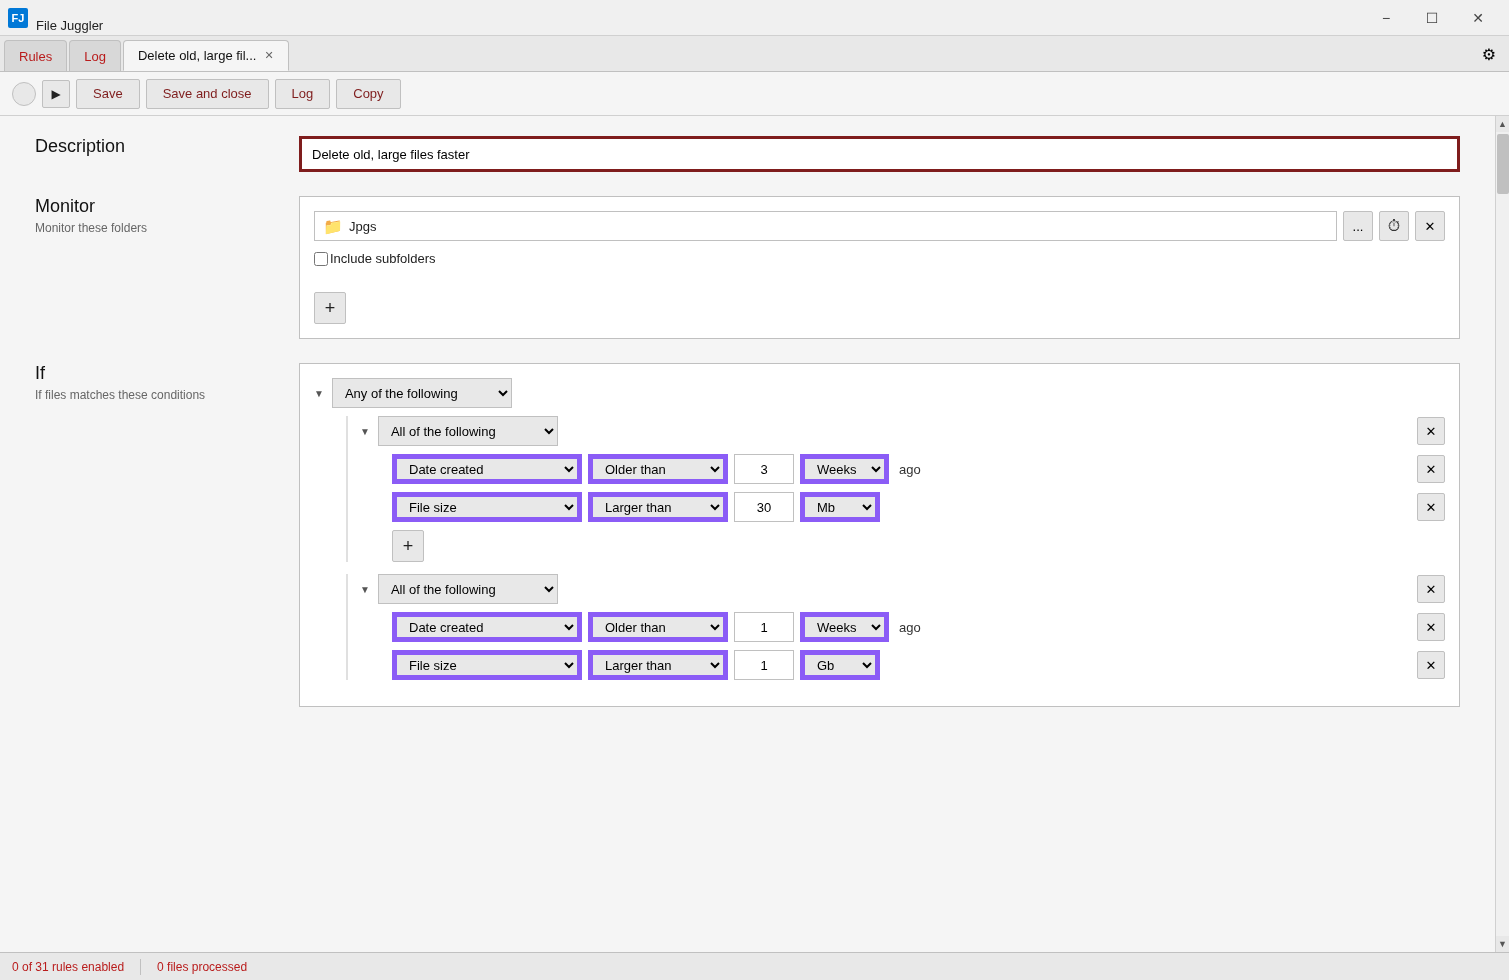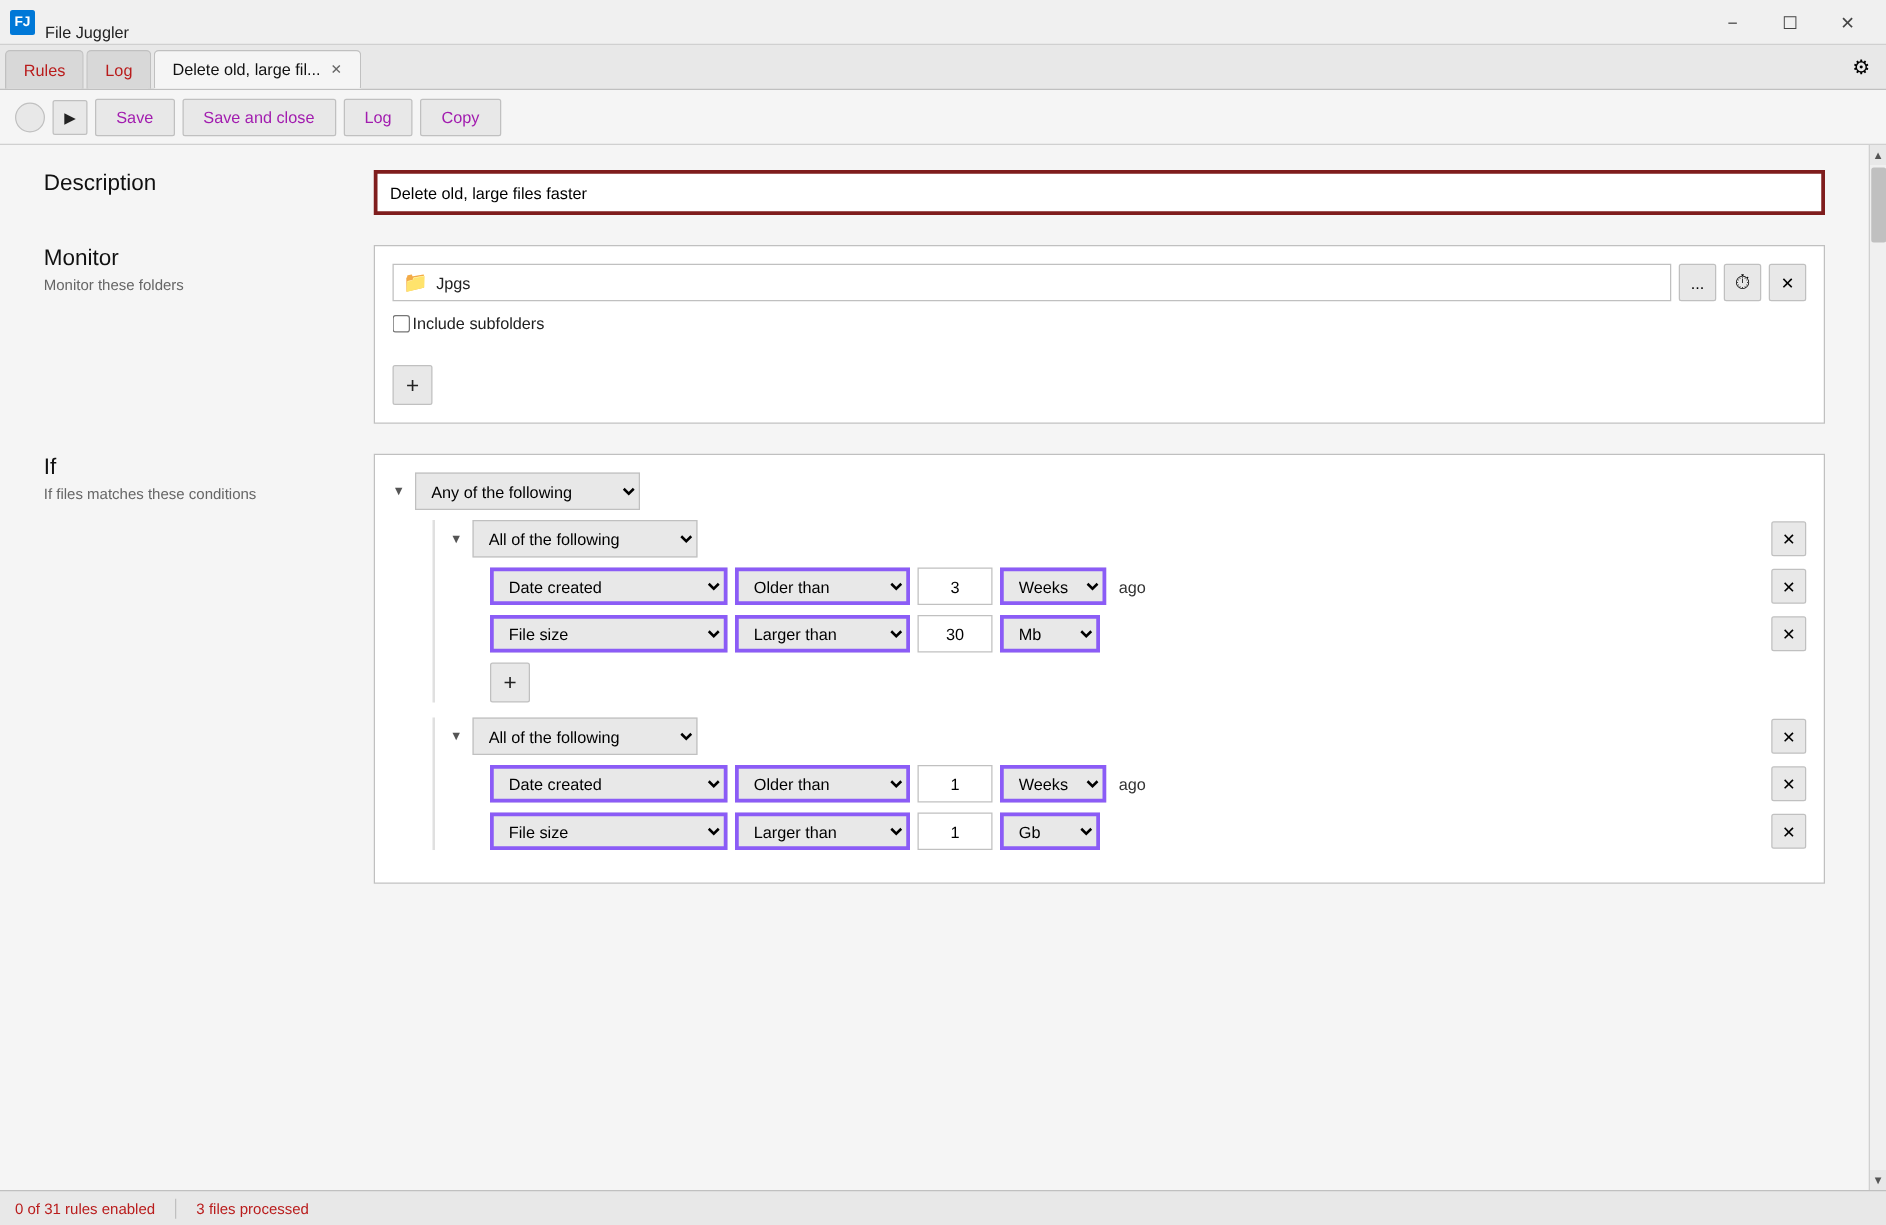--- a/index.html
+++ b/index.html
@@ -28,21 +28,21 @@
 
     
     .toolbar {
       display: flex; align-items: center; gap: 6px;
       background: #f5f5f5; padding: 6px 12px;
       border-bottom: 1px solid #d0d0d0; height: 44px;
     }
     .toolbar-btn {
       height: 30px; padding: 0 16px; border: 1px solid #c0c0c0;
       background: #e8e8e8; cursor: pointer; font-size: 13px;
-      border-radius: 2px; color: #a21caf;
+      border-radius: 2px; color: #7f1d1d;
     }
     .toolbar-circle { width: 24px; height: 24px; border: 1px solid #c0c0c0; border-radius: 50%; background: #e8e8e8; cursor: pointer; display: flex; align-items: center; justify-content: center; }
     .toolbar-play { width: 28px; height: 28px; border: 1px solid #c0c0c0; background: #e8e8e8; cursor: pointer; display: flex; align-items: center; justify-content: center; border-radius: 2px; font-size: 12px; }
 
     
     .main { display: flex; height: calc(980px - 36px - 36px - 44px - 28px); overflow: hidden; }
 
     .content-area { flex: 1; overflow-y: auto; padding: 20px 35px; background: #f5f5f5; }
 
     
@@ -64,21 +64,21 @@
     .checkbox-row { display: flex; align-items: center; gap: 2px; margin-bottom: 26px; }
     .checkbox-row input { width: 14px; height: 14px; }
     .add-btn { width: 32px; height: 32px; border: 1px solid #c0c0c0; background: #e8e8e8; cursor: pointer; font-size: 18px; display: flex; align-items: center; justify-content: center; border-radius: 2px; }
 
     
     .if-box { border: 1px solid #c0c0c0; background: white; padding: 14px; }
     .group-header { display: flex; align-items: center; gap: 8px; margin-bottom: 8px; }
     .triangle { font-size: 10px; color: #555; cursor: pointer; }
     .group-select { height: 30px; border: 1px solid #c0c0c0; background: #e8e8e8; padding: 0 8px; font-size: 13px; min-width: 180px; cursor: pointer; }
     .condition-row { display: flex; align-items: center; gap: 6px; margin-bottom: 8px; margin-left: 32px; }
-    .cond-select { height: 30px; border: 3px solid #8b5cf6; background: #e8e8e8; padding: 0 8px; font-size: 13px; cursor: pointer; }
+    .cond-select { height: 30px; border: 5px solid #8b5cf6; background: #e8e8e8; padding: 0 8px; font-size: 13px; cursor: pointer; }
     .cond-select.wide { min-width: 190px; }
     .cond-select.med { min-width: 140px; }
     .cond-select.unit { min-width: 80px; }
     .cond-number { height: 30px; width: 60px; border: 1px solid #c0c0c0; padding: 0 8px; font-size: 13px; text-align: center; background: white; }
     .ago-label { font-size: 13px; color: #333; margin: 0 4px; }
     .remove-btn { width: 28px; height: 28px; border: 1px solid #c0c0c0; background: #e8e8e8; cursor: pointer; font-size: 13px; display: flex; align-items: center; justify-content: center; margin-left: auto; border-radius: 2px; }
     .sub-add-btn { width: 32px; height: 32px; border: 1px solid #c0c0c0; background: #e8e8e8; cursor: pointer; font-size: 18px; display: flex; align-items: center; justify-content: center; border-radius: 2px; margin-left: 32px; margin-bottom: 8px; }
 
     .nested-group { margin-left: 32px; border-left: 2px solid #e0e0e0; padding-left: 12px; margin-bottom: 12px; }
     .nested-group-header { display: flex; align-items: center; gap: 8px; margin-bottom: 8px; }
@@ -325,14 +325,14 @@
     <button class="scroll-arrow">▲</button>
     <div class="scroll-thumb"></div>
     <div class="scroll-track"></div>
     <button class="scroll-arrow">▼</button>
   </div>
 </div>
 
 <div class="status-bar">
   <span>0 of 31 rules enabled</span>
   <div class="status-divider"></div>
-  <span>3 files processed</span>
+  <span>0 files processed</span>
 </div>
 
 </body></html>

